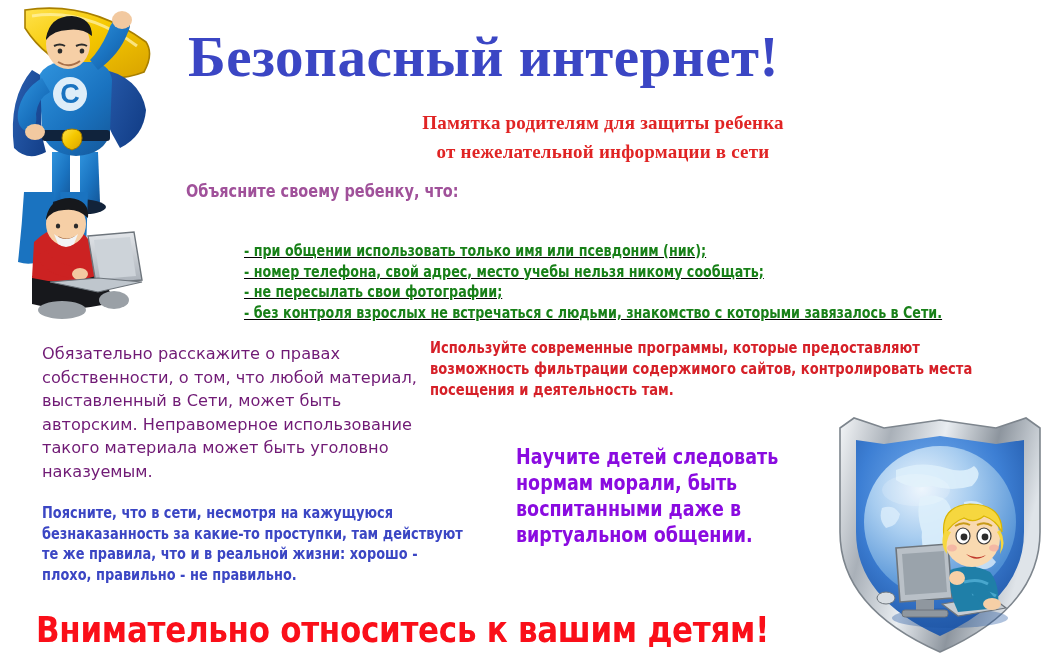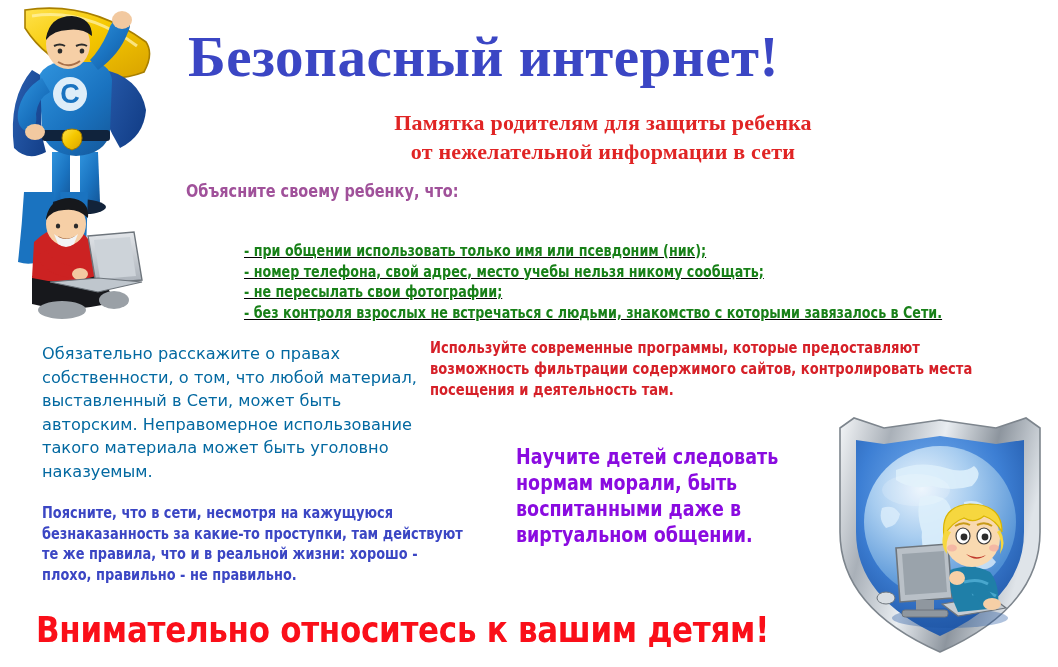--- a/index.html
+++ b/index.html
@@ -38,21 +38,21 @@
     color: #3b46c4;
     letter-spacing: 0.5px;
   }
   #subtitle {
     left: 188px;
     top: 108px;
     width: 830px;
     text-align: center;
     font-family: "Liberation Serif", "DejaVu Serif", serif;
     font-weight: bold;
-    font-size: 22px;
+    font-size: 19px;
     line-height: 29px;
     color: #e02424;
     letter-spacing: 0.2px;
   }
 
   
   #explain-heading {
     left: 186px;
     top: 180px;
     font-family: "DejaVu Sans Condensed", "Liberation Sans Narrow", "Liberation Sans", sans-serif;
@@ -88,21 +88,21 @@
 
   
   #rights-para {
     left: 42px;
     top: 342px;
     width: 375px;
     font-family: "DejaVu Sans", sans-serif;
     font-weight: normal;
     font-size: 16.2px;
     line-height: 23.5px;
-    color: #0369a1;
+    color: #701a75;
   }
 
   
   #responsibility-para {
     left: 42px;
     top: 503px;
     width: 455px;
     font-family: "DejaVu Sans Condensed", "Liberation Sans Narrow", "Liberation Sans", sans-serif;
     font-weight: bold;
     font-size: 15.3px;

